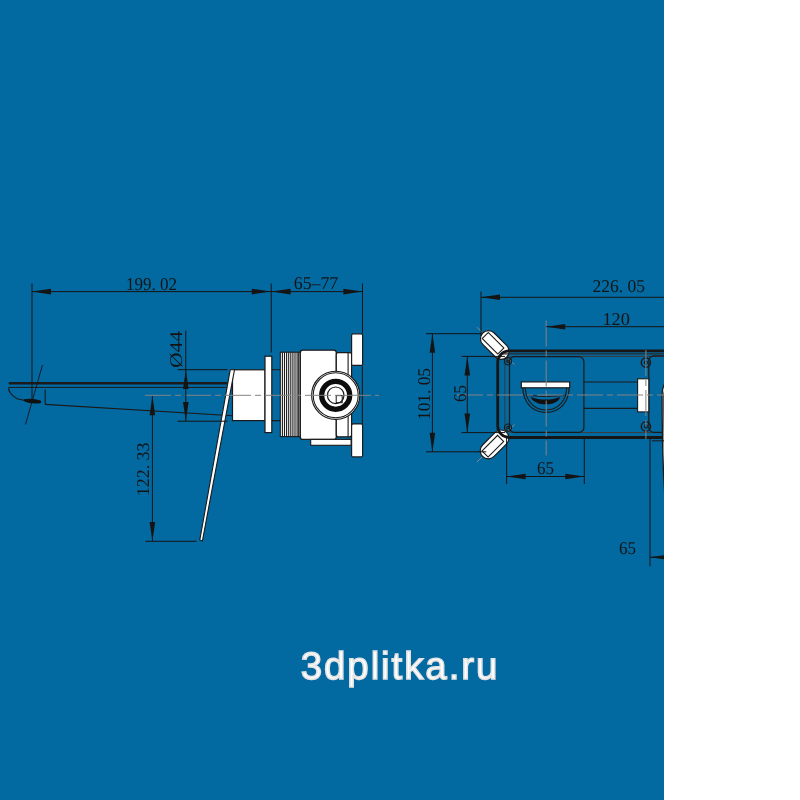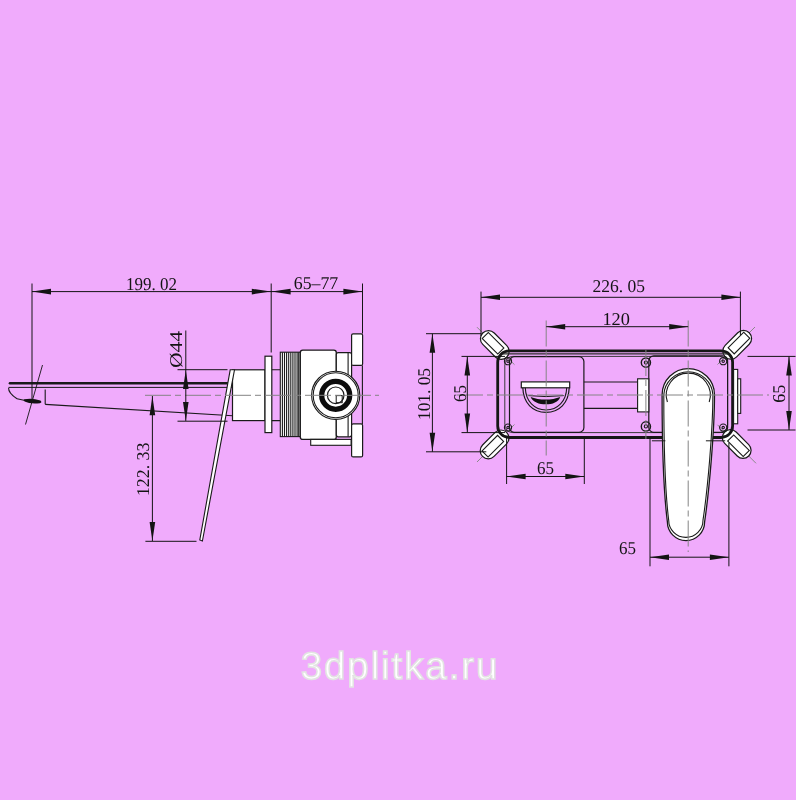--- a/index.html
+++ b/index.html
@@ -1,16 +1,16 @@
 <!DOCTYPE html>
 <html><head>
 <meta charset="utf-8">
 <style>
 html,body{margin:0;padding:0;background:#ffffff;}
-#page{position:relative;width:796px;height:800px;background:#f0abfc;overflow:hidden;}
+#page{position:relative;width:664px;height:800px;background:#0369a1;overflow:hidden;}
 svg{position:absolute;left:0;top:0;}
 text{font-family:"Liberation Serif",serif;fill:#141414;text-rendering:geometricPrecision;}
 </style>
 </head>
 <body>
 <div id="page">
 <svg width="800" height="800" viewBox="0 0 800 800">
 <defs>
 <path id="arr" d="M0,0 L-19,2.8 L-19,-2.8 Z" fill="#141414"></path>
 </defs>

